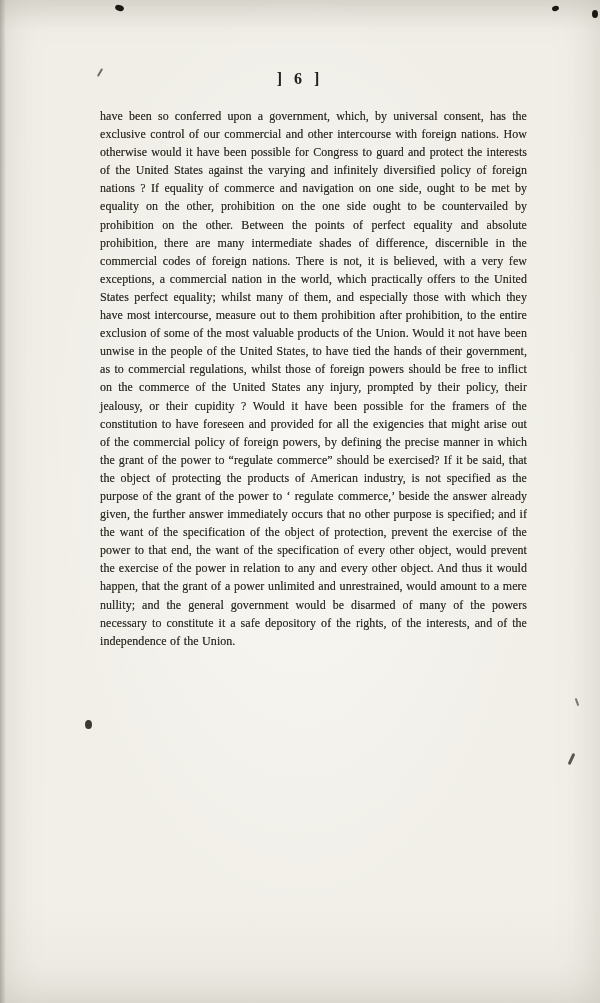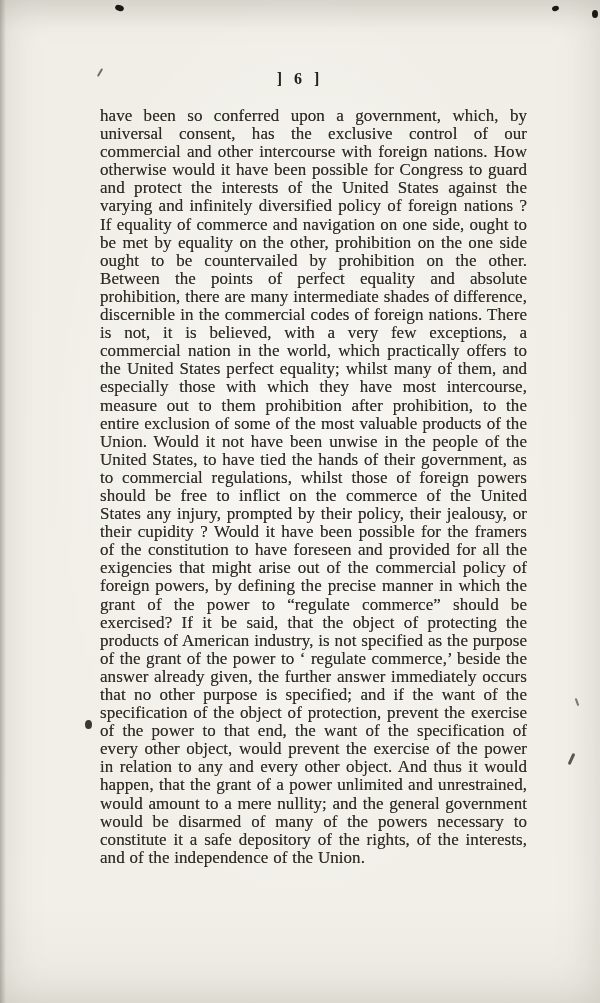--- a/index.html
+++ b/index.html
@@ -31,21 +31,21 @@
     font-size: 16px;
     font-weight: bold;
     letter-spacing: 4px;
     color: #23221c;
   }
   .page-text {
     position: absolute;
     top: 107px;
     left: 100px;
     width: 427px;
-    font-size: 17px;
+    font-size: 12px;
     line-height: 18.1px;
     text-align: justify;
     text-justify: inter-word;
     color: #2e2c25;
     letter-spacing: 0.05px;
     word-spacing: 0.5px;
     hyphens: auto;
     -webkit-hyphens: auto;
     text-shadow: 0 0 0.4px rgba(46,44,37,0.6);
   }

